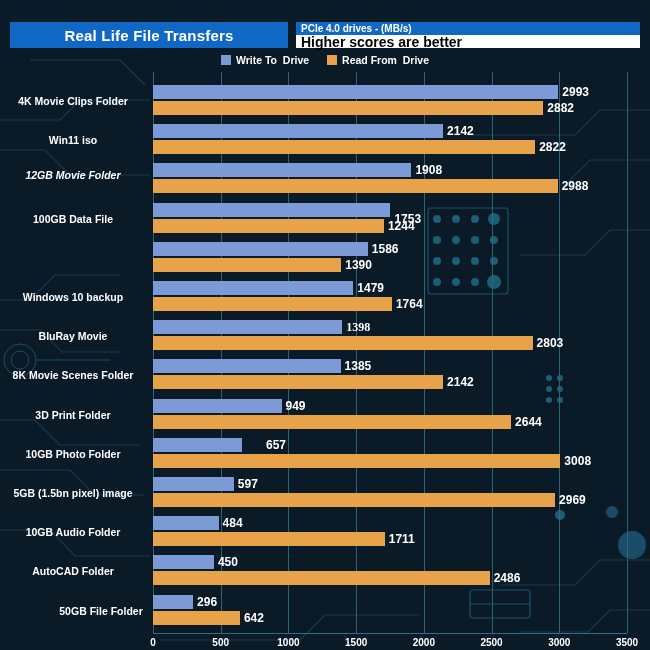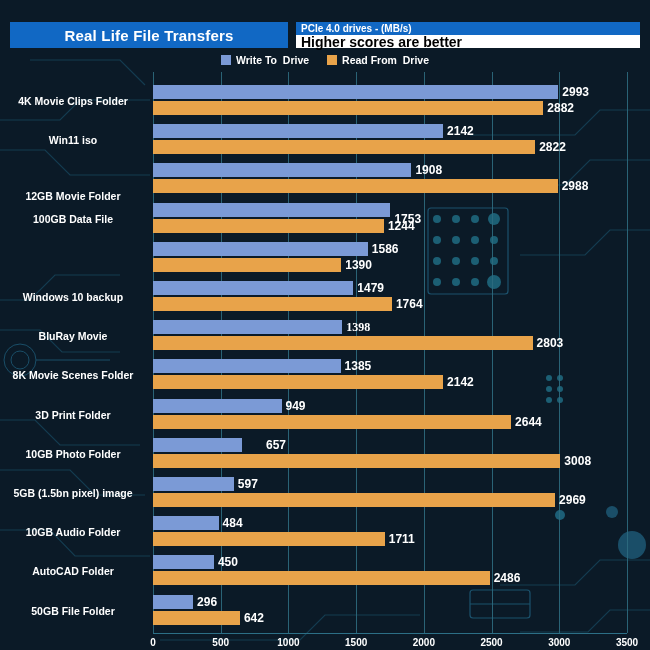--- a/index.html
+++ b/index.html
@@ -156,21 +156,21 @@
         <div class="val" style="left: 547.305px; top: 17px;">2882</div>
       </div>
       <div class="row" style="top: 51.2px; height: 39.2px;">
         <div class="cat" style="top: 11px;">Win11 iso</div>
         <div class="bar w" style="left: 153px; top: 1px; width: 290.088px; background: rgb(123, 154, 214);"></div>
         <div class="val" style="left: 447.088px; top: 1px;">2142</div>
         <div class="bar r" style="left: 153px; top: 17px; width: 382.179px; background: rgb(232, 163, 74);"></div>
         <div class="val" style="left: 539.179px; top: 17px;">2822</div>
       </div>
       <div class="row" style="top: 90.4px; height: 39.2px;">
-        <div class="cat" style="top: 28px;">12GB Movie Folder</div>
+        <div class="cat" style="top: 7px; font-style: italic;">12GB Movie Folder</div>
         <div class="bar w" style="left: 153px; top: 1px; width: 258.398px; background: rgb(123, 154, 214);"></div>
         <div class="val" style="left: 415.398px; top: 1px;">1908</div>
         <div class="bar r" style="left: 153px; top: 17px; width: 404.661px; background: rgb(232, 163, 74);"></div>
         <div class="val" style="left: 561.661px; top: 17px;">2988</div>
       </div>
       <div class="row" style="top: 129.6px; height: 39.2px;">
         <div class="cat" style="top: 11px;">100GB Data File</div>
         <div class="bar w" style="left: 153px; top: 1px; width: 237.406px; background: rgb(123, 154, 214);"></div>
         <div class="val" style="left: 394.406px; top: 10px;">1753</div>
         <div class="bar r" style="left: 153px; top: 17px; width: 230.906px; background: rgb(232, 163, 74);"></div>
@@ -232,21 +232,21 @@
         <div class="val" style="left: 388.718px; top: 17px;">1711</div>
       </div>
       <div class="row" style="top: 482.4px; height: 39.2px;">
         <div class="cat" style="top: 11px;">AutoCAD Folder</div>
         <div class="bar w" style="left: 153px; top: 1px; width: 60.9429px; background: rgb(123, 154, 214);"></div>
         <div class="val" style="left: 217.943px; top: 1px;">450</div>
         <div class="bar r" style="left: 153px; top: 17px; width: 336.675px; background: rgb(232, 163, 74);"></div>
         <div class="val" style="left: 493.675px; top: 17px;">2486</div>
       </div>
       <div class="row" style="top: 521.6px; height: 39.2px;">
-        <div class="cat" style="top: 11px;">50GB File Folder</div>
+        <div class="cat" style="top: 11px; padding-left: 28px;">50GB File Folder</div>
         <div class="bar w" style="left: 153px; top: 1px; width: 40.0869px; background: rgb(123, 154, 214);"></div>
         <div class="val" style="left: 197.087px; top: 1px;">296</div>
         <div class="bar r" style="left: 153px; top: 17px; width: 86.9451px; background: rgb(232, 163, 74);"></div>
         <div class="val" style="left: 243.945px; top: 17px;">642</div>
       </div>
       <div class="axis-line" style="left: 153px; top: 560.8px; width: 474px; height: 1px;"></div>
       <div class="xticks" style="top: 564.8px;">
         <div class="xt" style="left: 153px;">0</div>
         <div class="xt" style="left: 220.714px;">500</div>
         <div class="xt" style="left: 288.429px;">1000</div>

